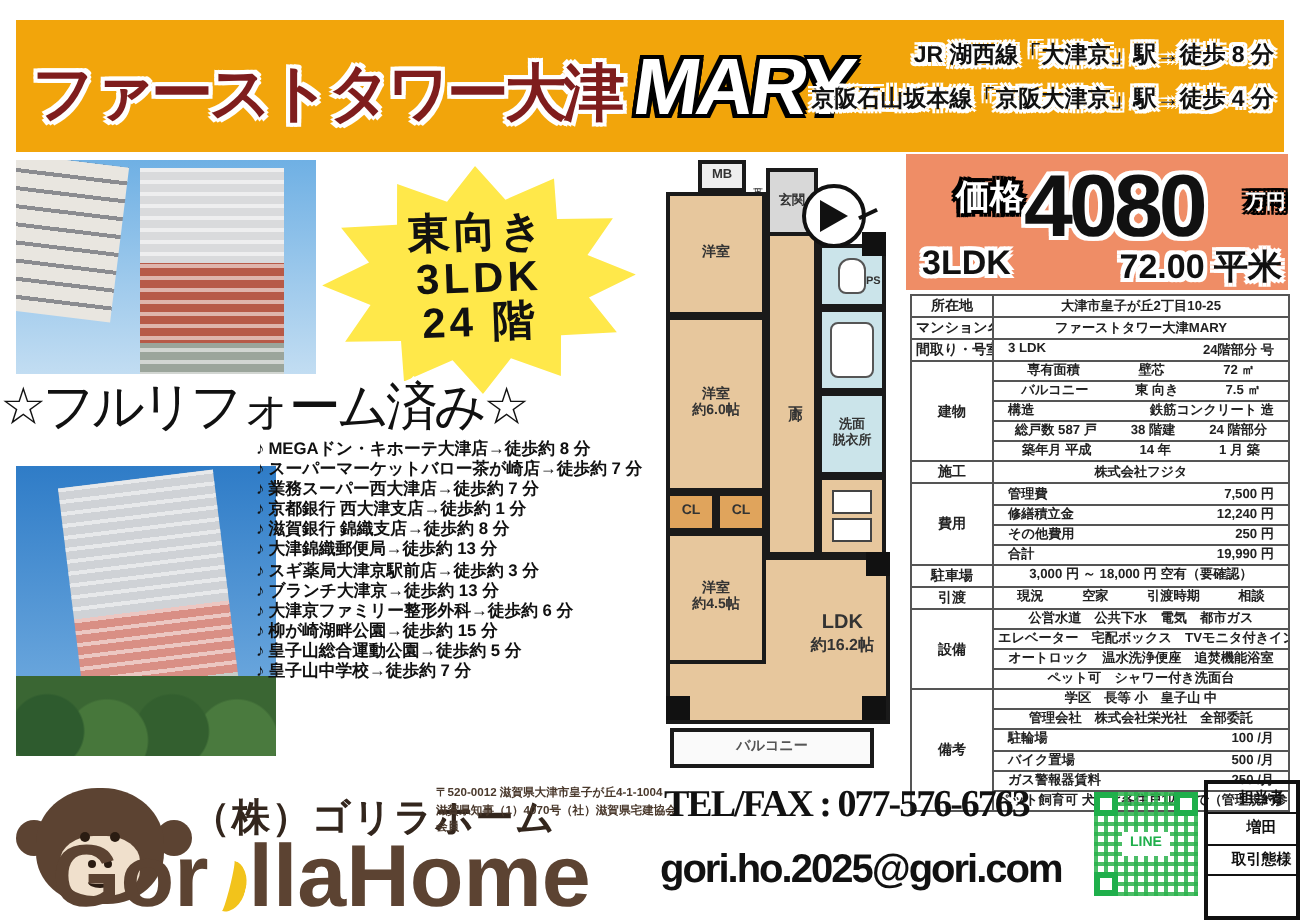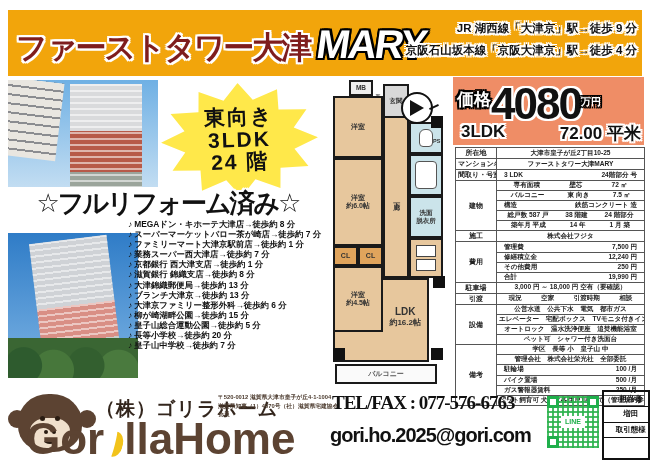--- a/index.html
+++ b/index.html
@@ -1,19 +1,19 @@
 <!DOCTYPE html>
 <html><head>
 <meta charset="utf-8">
 <style>
   html,body{margin:0;padding:0;background:#fff;}
   #flyer{position:relative;width:650px;height:460px;background:#fff;overflow:hidden;
          font-family:"Liberation Sans","DejaVu Sans",sans-serif;}
   .ow{text-shadow:-2px -2px 0 #fff,2px -2px 0 #fff,-2px 2px 0 #fff,2px 2px 0 #fff,0 2px 0 #fff,2px 0 0 #fff,0 -2px 0 #fff,-2px 0 0 #fff;}
-  .ob{text-shadow:-2px -2px 0 #000,2px -2px 0 #000,-2px 2px 0 #000,2px 2px 0 #000,0 2px 0 #000,2px 0 0 #000,0 -2px 0 #000,-2px 0 0 #000;}
+  .ob{text-shadow:-2px -2px 0 #000,2px -2px 0 #000,-2px 2px 0 #000,2px 2px 0 #000,0 2px 0 #000,2px 0 0 #000,0 -2px 0 #000,-2px 0 0 #000;margin-left:21px;}
   
   .header{position:absolute;left:8px;top:10px;width:634px;height:66px;background:#F2A50B;}
   .title{position:absolute;left:8px;top:12px;white-space:nowrap;}
   .t-jp{font-size:31px;font-weight:bold;color:#7f1d1d;letter-spacing:-2px;}
   .t-en{font-size:40px;font-weight:bold;color:#fff;display:inline-block;transform:skewX(-8deg);letter-spacing:-2px;margin-left:2px;}
   .access{position:absolute;right:5px;top:8px;text-align:right;font-size:11.5px;font-weight:bold;color:#111;line-height:1.9;}
   
   .photo{position:absolute;overflow:hidden;}
   .photo1{left:8px;top:80px;width:150px;height:107px;background:linear-gradient(#6fb0e4,#c2ddf2);}
   .p1-bldgL{position:absolute;left:-6px;top:0;width:58px;height:78px;background:repeating-linear-gradient(180deg,#e9e6e0 0 7px,#8b8c90 7px 9px);transform:rotate(7deg);}
@@ -29,21 +29,21 @@
                radial-gradient(circle at 35% 70%,#47773b 0 20px,transparent 21px),
                radial-gradient(circle at 60% 60%,#335f2f 0 18px,transparent 19px),
                radial-gradient(circle at 85% 70%,#4a7a3e 0 20px,transparent 21px),
                linear-gradient(#3a6633,#3a6633);}
   
   .burst{position:absolute;left:161px;top:83px;width:157px;height:114px;background:#FFE84A;transform:rotate(-2deg);
     clip-path:polygon(100% 50%,84.8% 59.3%,93.3% 75%,75.5% 75.5%,75% 93.3%,59.3% 84.8%,50% 100%,40.7% 84.8%,25% 93.3%,24.5% 75.5%,6.7% 75%,15.2% 59.3%,0% 50%,15.2% 40.7%,6.7% 25%,24.5% 24.5%,25% 6.7%,40.7% 15.2%,50% 0%,59.3% 15.2%,75% 6.7%,75.5% 24.5%,93.3% 25%,84.8% 40.7%);
     display:flex;flex-direction:column;align-items:center;justify-content:center;}
   .burst div{font-size:21px;font-weight:bold;color:#111;line-height:1.08;letter-spacing:2px;}
   
-  .reform{position:absolute;left:0px;top:186px;width:336px;text-align:center;font-size:26px;font-weight:bold;color:#111;letter-spacing:-2px;white-space:nowrap;}
+  .reform{position:absolute;left:0px;top:186px;width:336px;font-size:26px;font-weight:normal;color:#111;letter-spacing:-2px;white-space:nowrap;}
   
   .facilities{position:absolute;left:128px;top:219px;width:214px;margin:0;padding:0;list-style:none;
     font-size:8.4px;font-weight:bold;color:#111;line-height:10.1px;}
   .facilities .bullet{margin-right:2px;}
   
   .price-box{position:absolute;left:453px;top:77px;width:191px;height:68px;background:#EF8D66;}
   .price-l1{position:absolute;left:4px;top:2px;white-space:nowrap;}
   .price-label{font-size:17px;font-weight:bold;color:#fff;vertical-align:14px;}
   .price-value{font-size:44px;font-weight:bold;color:#111;letter-spacing:-2px;}
   .price-unit{font-size:10px;font-weight:bold;color:#fff;vertical-align:14px;}
@@ -65,21 +65,21 @@
   .fp-hall{left:50px;top:36px;width:26px;height:162px;}
   .fp-hall .lbl{writing-mode:vertical-rl;}
   .fp-toilet{left:76px;top:42px;width:34px;height:32px;}
   .fp-toilet:before{content:"";width:12px;height:16px;background:#fff;border:1px solid #555;border-radius:6px 6px 4px 4px;}
   .fp-bath{left:76px;top:74px;width:34px;height:42px;}
   .fp-bath:before{content:"";width:20px;height:26px;background:#fff;border:1px solid #555;border-radius:4px;}
   .fp-wash{left:76px;top:116px;width:34px;height:42px;}
   .fp-kitchen{left:76px;top:158px;width:34px;height:40px;}
   .fp-kitchen:before{content:"";width:18px;height:10px;background:#fff;border:1px solid #444;margin-bottom:2px;}
   .fp-kitchen:after{content:"";width:18px;height:10px;background:#fff;border:1px solid #444;}
-  .fp-ldk{left:0;top:198px;width:96px;height:84px;}
+  .fp-ldk{left:0;top:198px;width:112px;height:84px;}
   .fp-ldk .inner{position:absolute;right:6px;top:26px;text-align:center;}
   .fp-ldk .ldk1{font-size:10px;font-weight:bold;}
   .fp-ldk .ldk2{font-size:8px;font-weight:bold;text-align:center;}
   .fp-room3{left:0;top:186px;width:50px;height:66px;}
   .fp-balcony{left:2px;top:284px;width:102px;height:20px;background:#fafafa;border:1.5px solid #777;}
   .fp-balcony .lbl{color:#555;}
   .fp .col{position:absolute;width:12px;height:12px;background:#111;}
   .ps-tag{position:absolute;left:100px;top:58px;font-size:5.5px;font-weight:bold;color:#333;}
   .shoe-tag{position:absolute;left:42px;top:10px;font-size:5px;color:#333;writing-mode:vertical-rl;}
   .compass{position:absolute;left:68px;top:12px;width:28px;height:28px;border:2px solid #111;border-radius:50%;background:#fff;display:flex;align-items:center;justify-content:center;}
@@ -124,21 +124,21 @@
 <body>
 
 <div id="flyer">
 
   <div class="header">
     <div class="title">
       <span class="t-jp ow">ファーストタワー大津</span>
       <span class="t-en ob">MARY</span>
     </div>
     <div class="access">
-      <div class="ow">JR 湖西線「大津京」駅→徒歩 9 分</div>
+      <div class="ow">JR 湖西線「大津京」駅→徒歩 8 分</div>
       <div class="ow">京阪石山坂本線「京阪大津京」駅→徒歩 4 分</div>
     </div>
   </div>
 
   <div class="photo photo1">
     <div class="p1-bldgL"></div>
     <div class="p1-tower"></div>
   </div>
   <div class="photo photo2">
     <div class="p2-tower"></div>
@@ -149,30 +149,29 @@
     <div>東向き</div>
     <div>3LDK</div>
     <div>24 階</div>
   </div>
 
   <div class="reform ow">☆フルリフォーム済み☆</div>
 
   <ul class="facilities" id="facility-list">
       <li><span class="bullet">♪</span>MEGAドン・キホーテ大津店→徒歩約 8 分</li>
       <li><span class="bullet">♪</span>スーパーマーケットバロー茶が崎店→徒歩約 7 分</li>
-      <li><span class="bullet">♪</span>ファミリーマート大津京駅前店→徒歩約 1 分</li>
       <li><span class="bullet">♪</span>業務スーパー西大津店→徒歩約 7 分</li>
       <li><span class="bullet">♪</span>京都銀行 西大津支店→徒歩約 1 分</li>
       <li><span class="bullet">♪</span>滋賀銀行 錦織支店→徒歩約 8 分</li>
       <li><span class="bullet">♪</span>大津錦織郵便局→徒歩約 13 分</li>
+      <li><span class="bullet">♪</span>スギ薬局大津京駅前店→徒歩約 3 分</li>
       <li><span class="bullet">♪</span>ブランチ大津京→徒歩約 13 分</li>
       <li><span class="bullet">♪</span>大津京ファミリー整形外科→徒歩約 6 分</li>
       <li><span class="bullet">♪</span>柳が崎湖畔公園→徒歩約 15 分</li>
       <li><span class="bullet">♪</span>皇子山総合運動公園→徒歩約 5 分</li>
-      <li><span class="bullet">♪</span>長等小学校→徒歩約 20 分</li>
       <li><span class="bullet">♪</span>皇子山中学校→徒歩約 7 分</li>
     </ul>
 
   <div class="price-box">
     <div class="price-l1">
       <span class="price-label ob">価格</span><span class="price-value ow">4080</span><span class="price-unit ob">万円</span>
     </div>
     <div class="price-l2">
       <span class="ow">3LDK</span>
       <span class="ow">72.00 平米</span>

